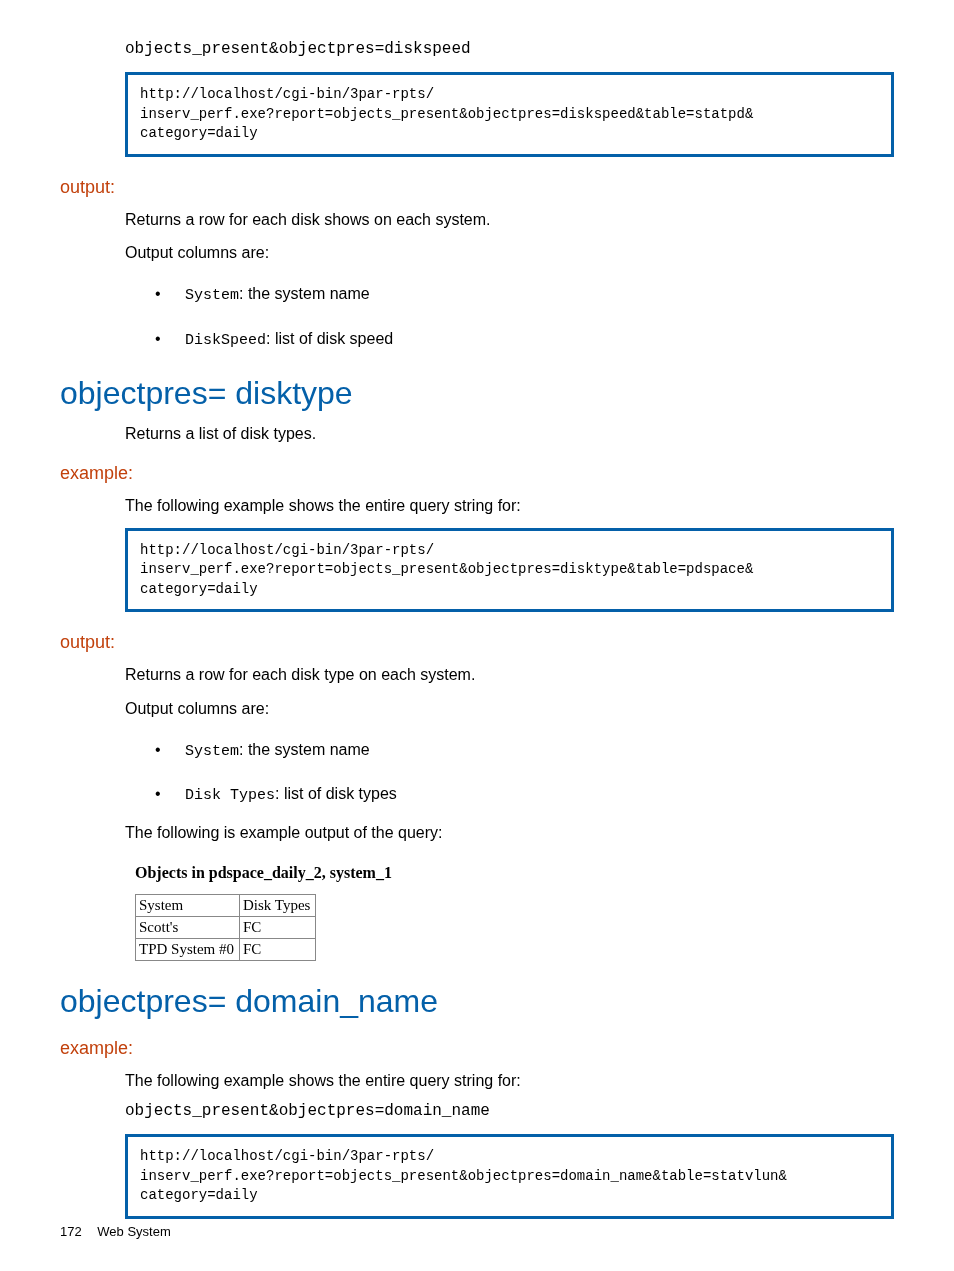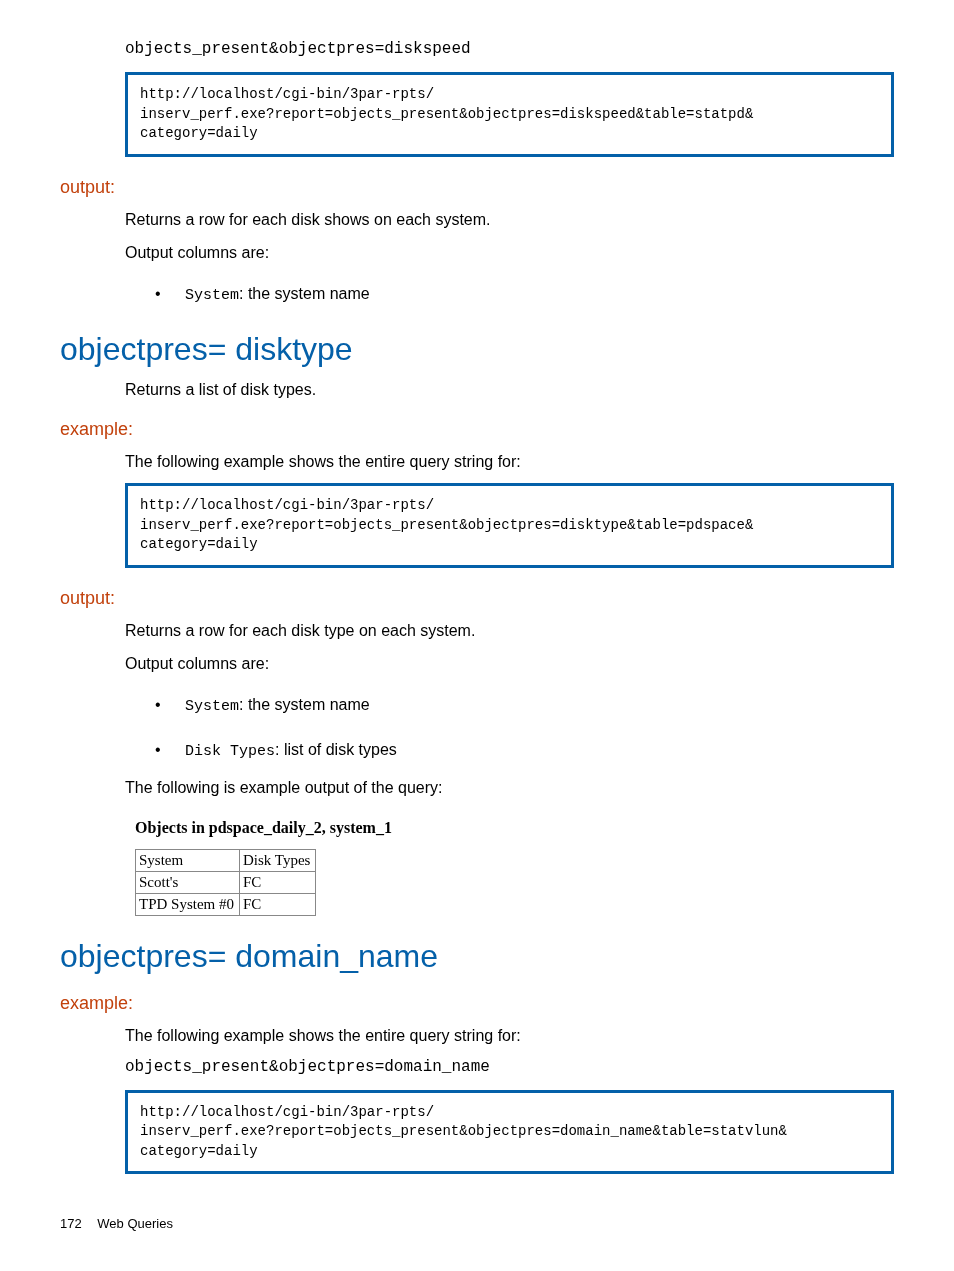--- a/index.html
+++ b/index.html
@@ -122,20 +122,23 @@
 inserv_perf.exe?report=objects_present&amp;objectpres=diskspeed&amp;table=statpd&amp;
 category=daily</div>
 
   <div class="sub-heading">output:</div>
   <div class="body-text">Returns a row for each disk shows on each system.</div>
   <div class="body-text">Output columns are:</div>
   <ul class="bullets">
     <li>
       <span class="mono-inline">System</span><span>: the system name</span>
     </li>
+    <li>
+      <span class="mono-inline">DiskSpeed</span><span>: list of disk speed</span>
+    </li>
   </ul>
 
   <div class="section-heading">objectpres= disktype</div>
   <div class="body-text">Returns a list of disk types.</div>
 
   <div class="sub-heading">example:</div>
   <div class="body-text">The following example shows the entire query string for:</div>
   <div class="code-box">http://localhost/cgi-bin/3par-rpts/
 inserv_perf.exe?report=objects_present&amp;objectpres=disktype&amp;table=pdspace&amp;
 category=daily</div>
@@ -175,15 +178,15 @@
 
   <div class="sub-heading">example:</div>
   <div class="body-text">The following example shows the entire query string for:</div>
   <div class="mono-line">objects_present&amp;objectpres=domain_name</div>
   <div class="code-box">http://localhost/cgi-bin/3par-rpts/
 inserv_perf.exe?report=objects_present&amp;objectpres=domain_name&amp;table=statvlun&amp;
 category=daily</div>
 
   <div class="footer">
     <span class="pnum">172</span>
-    <span>Web Queries</span>
+    <span>Web System</span>
   </div>
 </div>
 
 </body></html>

